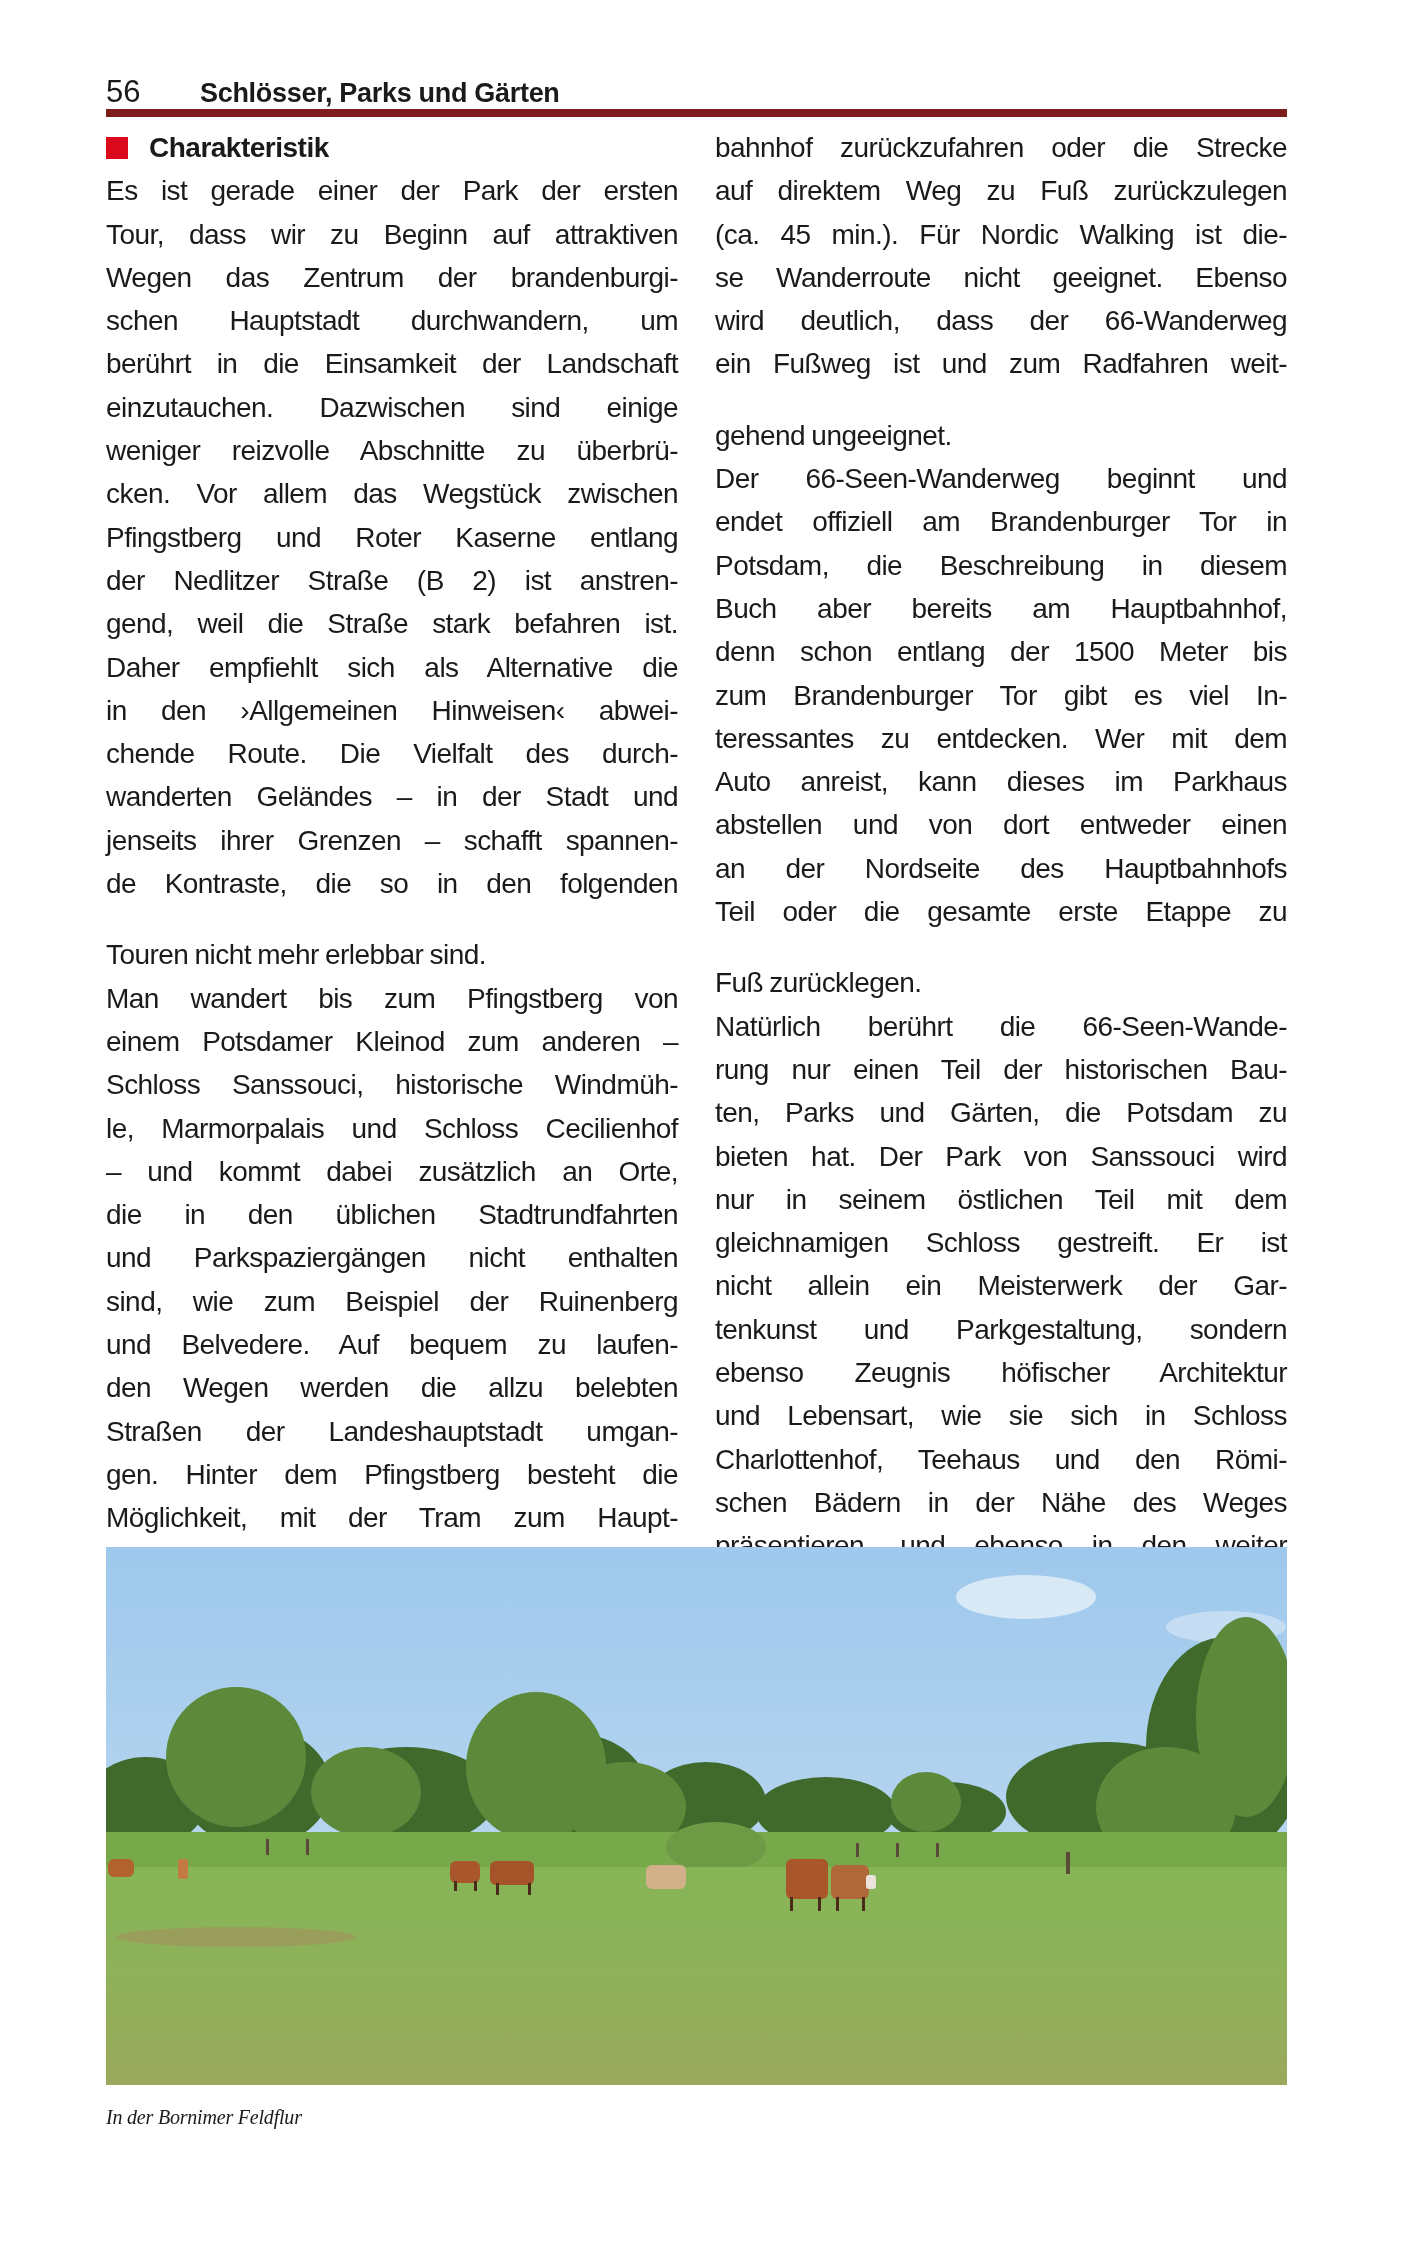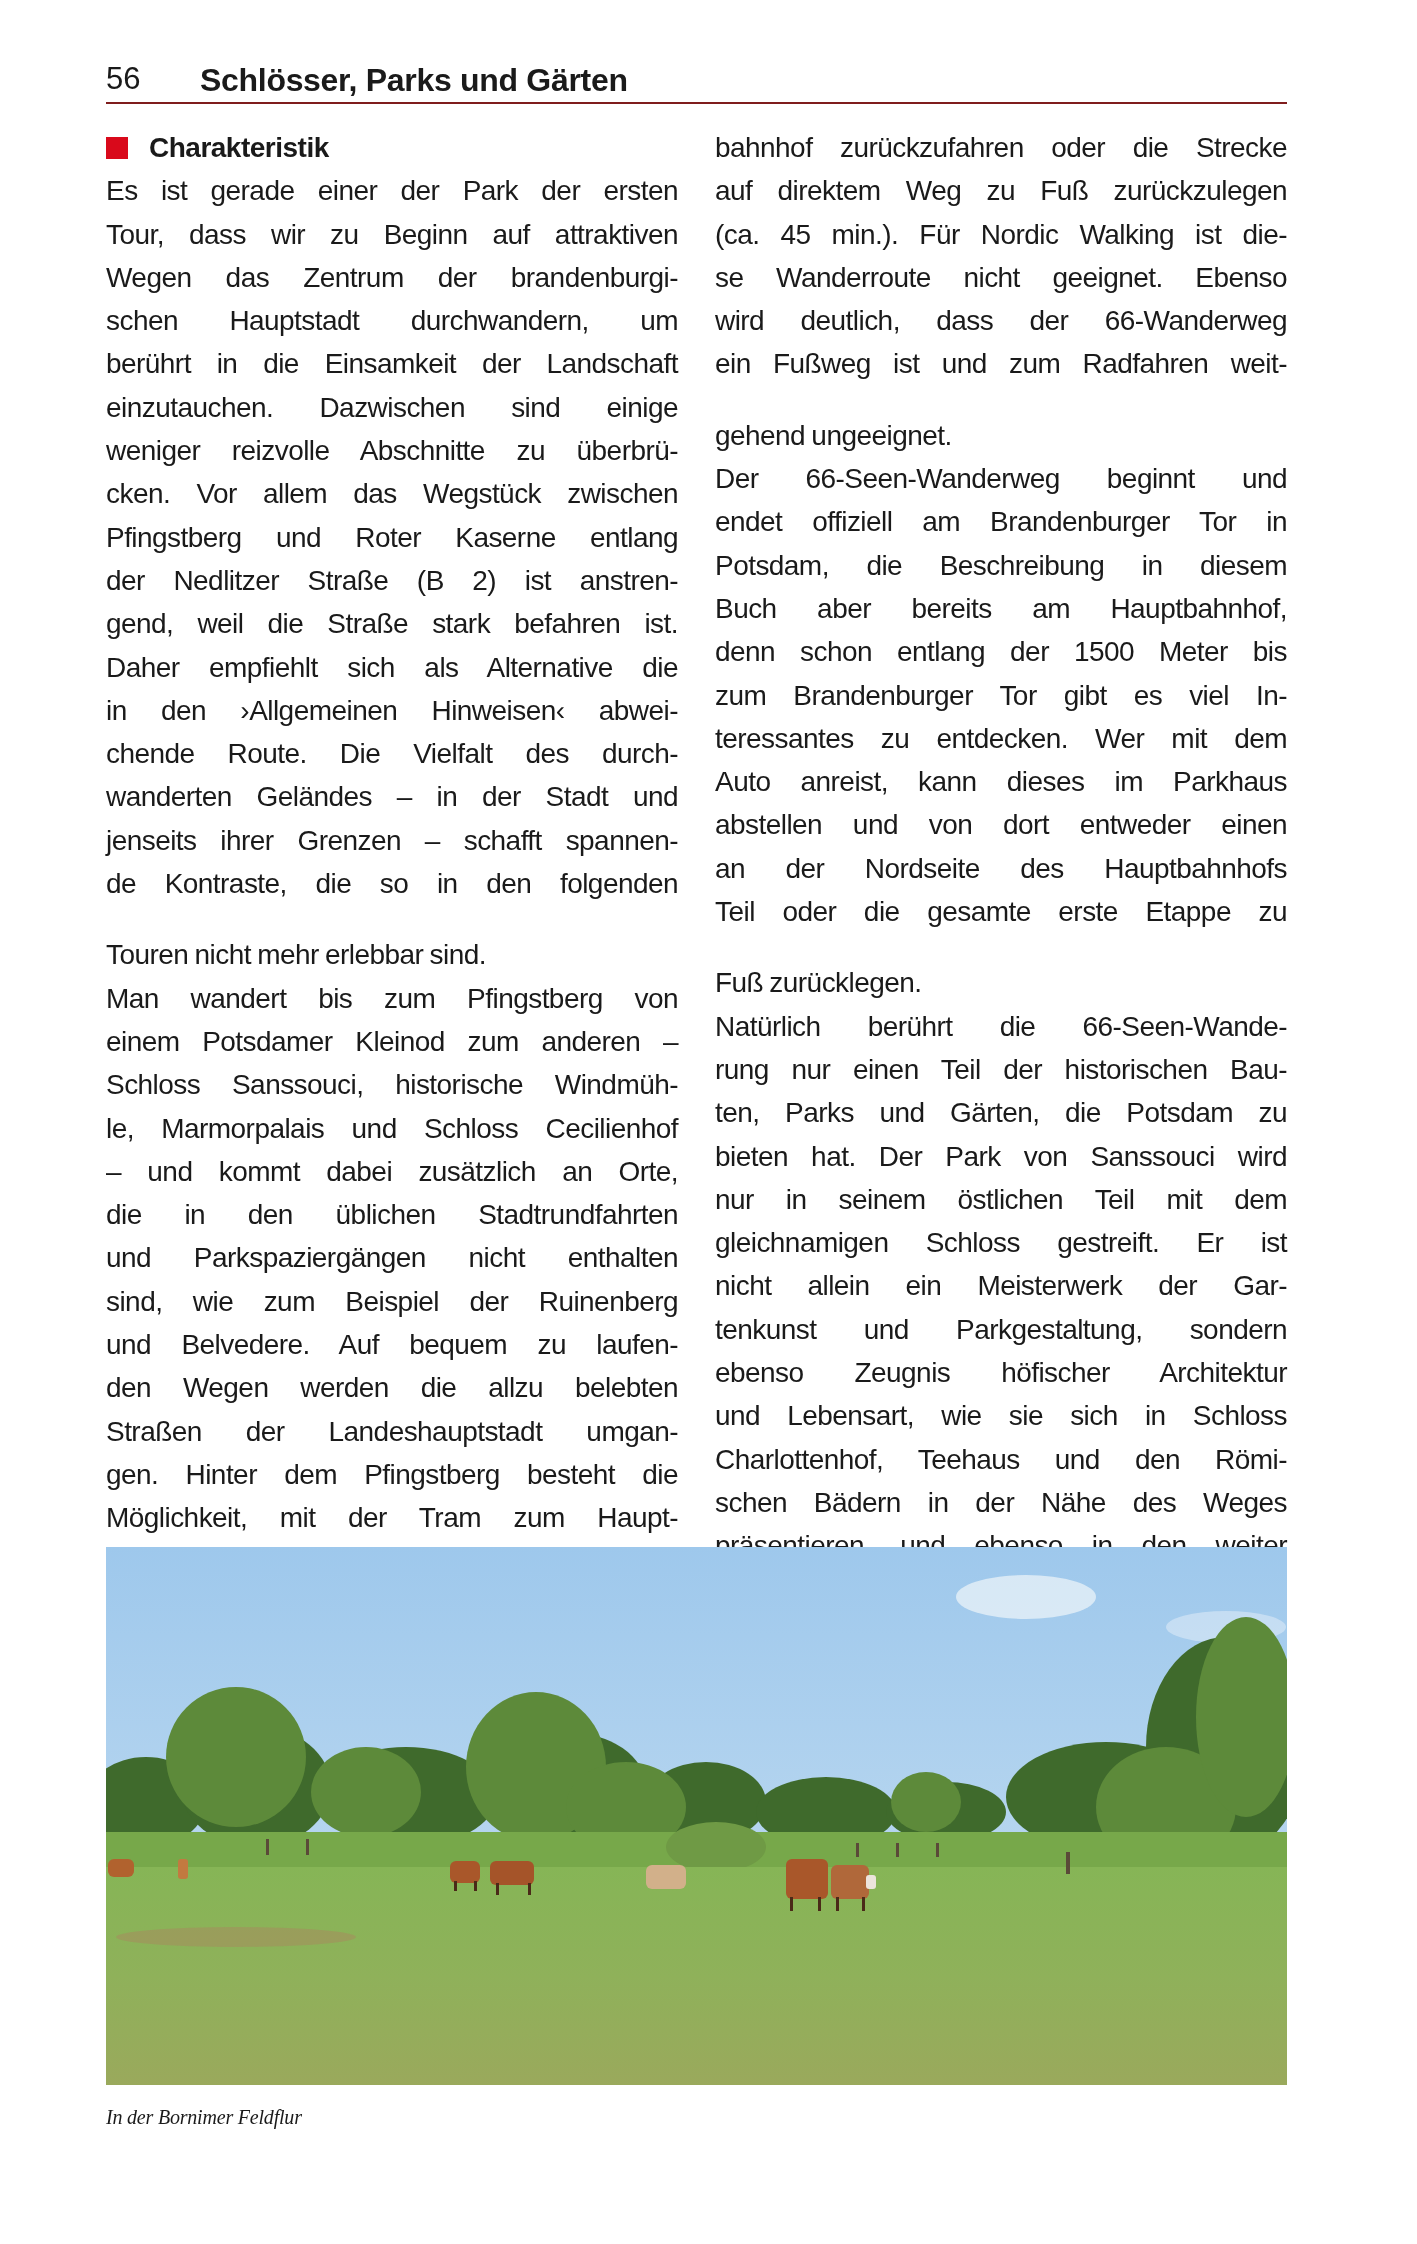--- a/index.html
+++ b/index.html
@@ -1,19 +1,19 @@
 <!DOCTYPE html>
 <html><head>
 <meta charset="utf-8">
 <style>
   html, body { margin:0; padding:0; background:#ffffff; }
   body { width:1417px; height:2244px; position:relative; overflow:hidden; color:#1a1a1a; }
-  .page-header { position:absolute; left:106px; top:58px; width:1181px; height:46px; border-bottom:2px solid #7f1d1d; box-sizing:border-box; }
+  .page-header { position:absolute; left:106px; top:71px; width:1181px; height:46px; border-bottom:8px solid #7f1d1d; box-sizing:border-box; }
   .page-number { position:absolute; left:0; top:4px; font-family:"Liberation Sans", sans-serif; font-size:31px; line-height:34px; color:#1a1a1a; }
-  .running-title { position:absolute; left:94px; top:6px; font-family:"Liberation Sans", sans-serif; font-weight:bold; font-size:32px; line-height:32px; letter-spacing:-0.3px; color:#1a1a1a; }
+  .running-title { position:absolute; left:94px; top:6px; font-family:"Liberation Sans", sans-serif; font-weight:bold; font-size:27px; line-height:32px; letter-spacing:-0.3px; color:#1a1a1a; }
   .column { position:absolute; top:126px; width:572px; }
   .col-left { left:106px; }
   .col-right { left:715px; }
   .line { font-family:"Liberation Sans", sans-serif; font-size:28px; line-height:43.3px; height:43.3px; white-space:nowrap; letter-spacing:-0.55px; word-spacing:-1px; text-align:justify; text-align-last:justify; overflow:visible; }
   .line.end { text-align-last:left;margin-top:28px; }
   .section-heading { font-family:"Liberation Sans", sans-serif; font-weight:bold; font-size:28px; line-height:43.3px; height:43.3px; letter-spacing:-0.5px; display:flex; align-items:center; }
   .bullet-square { width:22px; height:22px; display:inline-block; margin-right:21px; flex:none; }
   .photo { position:absolute; left:106px; top:1547px; width:1181px; height:538px; overflow:hidden; }
   .photo svg { display:block; }
   .caption { position:absolute; left:106px; top:2098px; font-family:"Liberation Serif", serif; font-style:italic; font-size:20px; line-height:38px; color:#1a1a1a; letter-spacing:-0.2px; }

